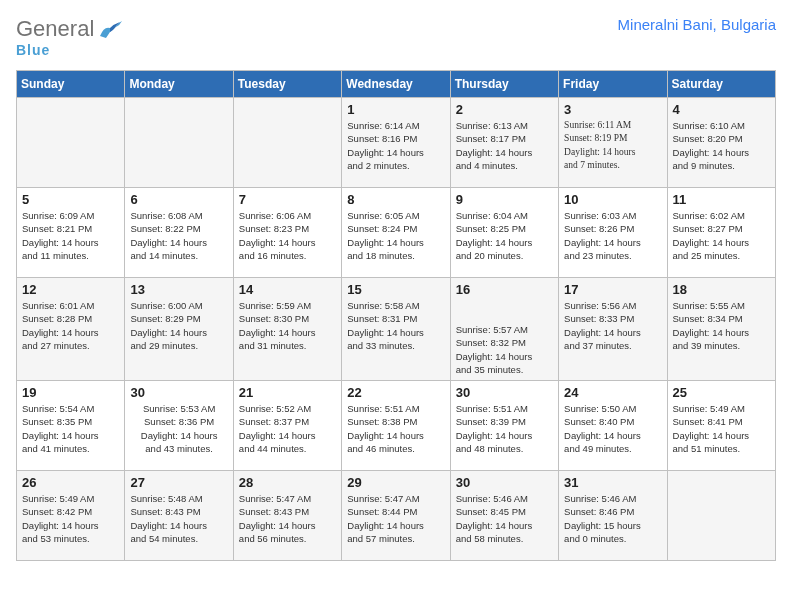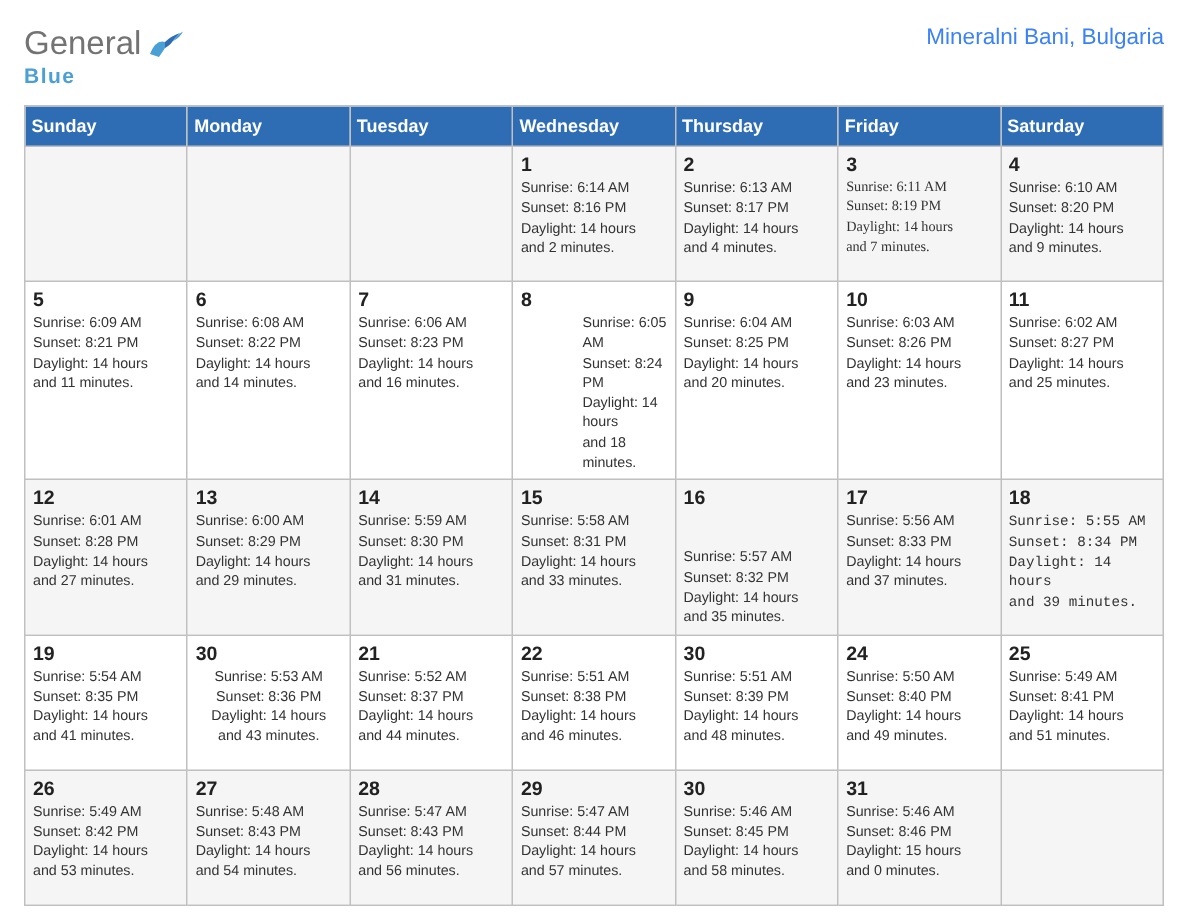--- a/index.html
+++ b/index.html
@@ -158,21 +158,21 @@
         </td>
         <td>
           <span class="day-num">7</span>
           <div class="cell-info" style="white-space: pre-line;">Sunrise: 6:06 AM
 Sunset: 8:23 PM
 Daylight: 14 hours
 and 16 minutes.</div>
         </td>
         <td>
           <span class="day-num">8</span>
-          <div class="cell-info" style="white-space: pre-line; margin-left: 41px;">Sunrise: 6:05 AM
+          <div class="cell-info" style="white-space: pre-line;">Sunrise: 6:05 AM
 Sunset: 8:24 PM
 Daylight: 14 hours
 and 18 minutes.</div>
         </td>
         <td>
           <span class="day-num">9</span>
           <div class="cell-info" style="white-space: pre-line;">Sunrise: 6:04 AM
 Sunset: 8:25 PM
 Daylight: 14 hours
 and 20 minutes.</div>
@@ -230,21 +230,21 @@
         </td>
         <td>
           <span class="day-num">17</span>
           <div class="cell-info" style="white-space: pre-line;">Sunrise: 5:56 AM
 Sunset: 8:33 PM
 Daylight: 14 hours
 and 37 minutes.</div>
         </td>
         <td>
           <span class="day-num">18</span>
-          <div class="cell-info" style="white-space: pre-line; font-family: Liberation Mono, monospace;">Sunrise: 5:55 AM
+          <div class="cell-info" style="white-space: pre-line;">Sunrise: 5:55 AM
 Sunset: 8:34 PM
 Daylight: 14 hours
 and 39 minutes.</div>
         </td>
       </tr>
       <tr>
         <td>
           <span class="day-num">19</span>
           <div class="cell-info" style="white-space: pre-line;">Sunrise: 5:54 AM
 Sunset: 8:35 PM

